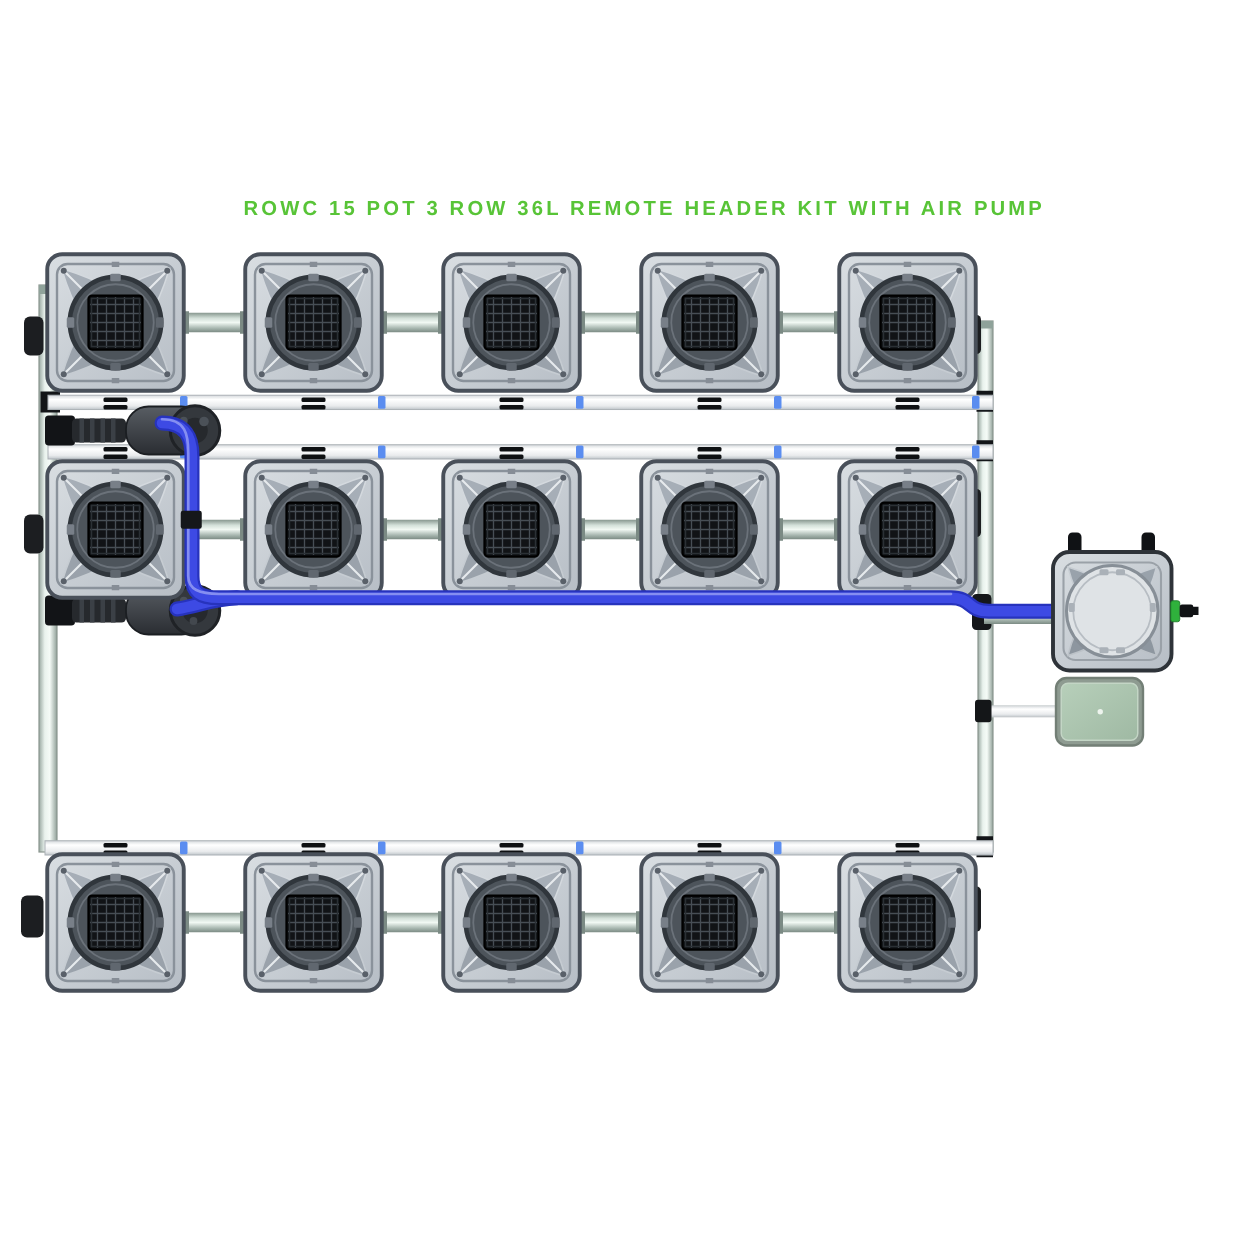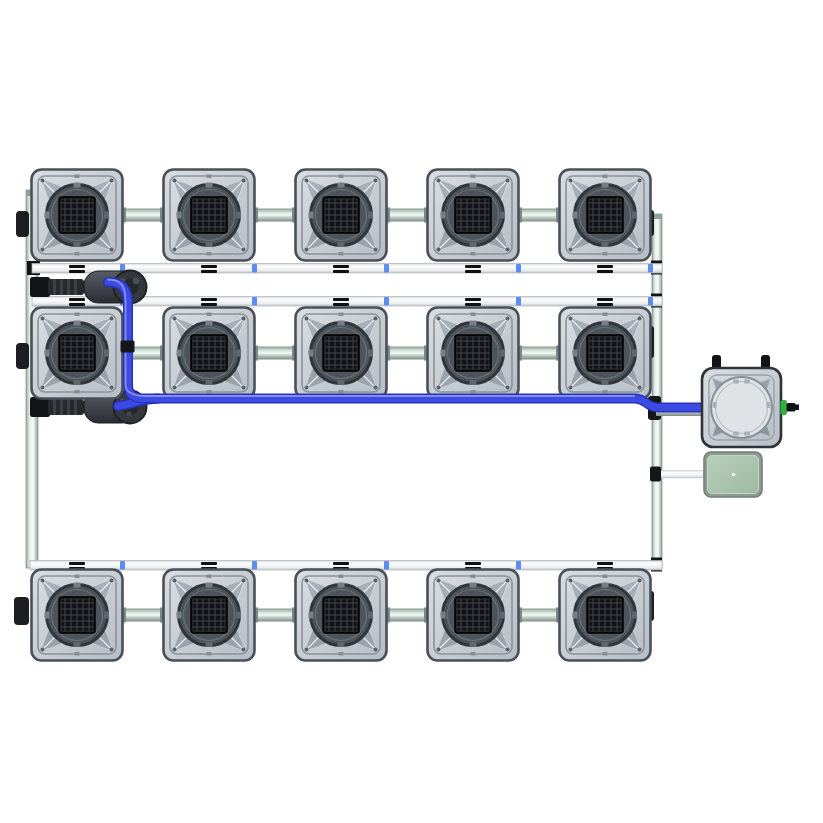--- a/index.html
+++ b/index.html
@@ -9,20 +9,21 @@
          padding-left:36px;box-sizing:border-box;
          font-size:13.5px;font-weight:bold;letter-spacing:2.1px;color:#58c437;
          font-family:"Liberation Sans", sans-serif;white-space:nowrap;}
   svg{position:absolute;top:0;left:0;}
 </style>
 </head>
 <body>
 
 <div class="stage">
 
+  <div class="product-title">ROWC 15 POT 3 ROW 36L REMOTE HEADER KIT WITH AIR PUMP</div>
 
   <svg width="823" height="823" viewBox="0 0 823 823">
     <defs>
       <linearGradient id="potBody" x1="0" y1="0" x2="1" y2="1">
         <stop offset="0" stop-color="#d9dee2"></stop>
           <stop offset="1" stop-color="#b6bdc5"></stop>
       </linearGradient>
       <linearGradient id="grayPipeH" x1="0" y1="0" x2="0" y2="1">
         <stop offset="0" stop-color="#87978f"></stop>
           <stop offset="0.28" stop-color="#d3e0d9"></stop>

